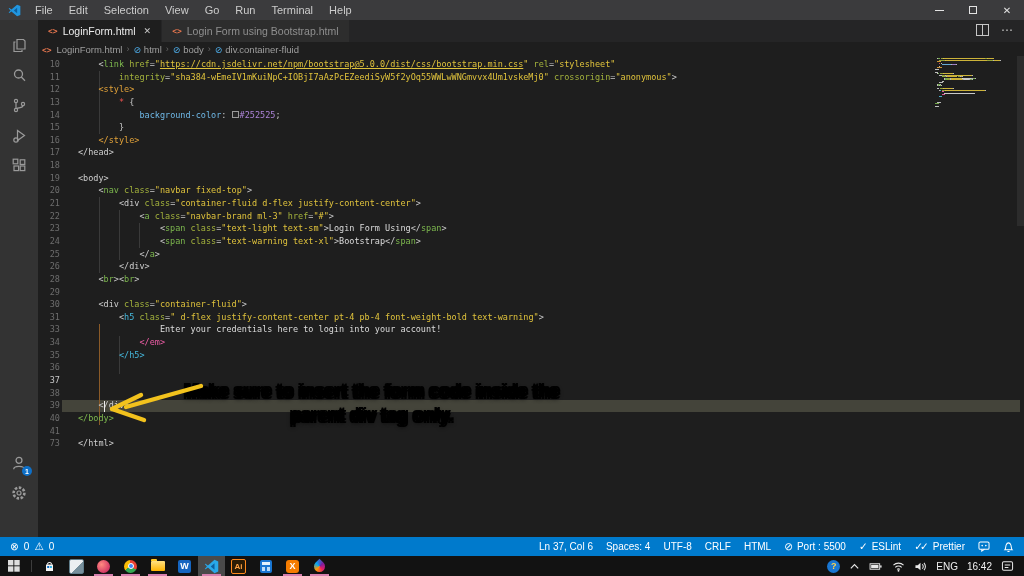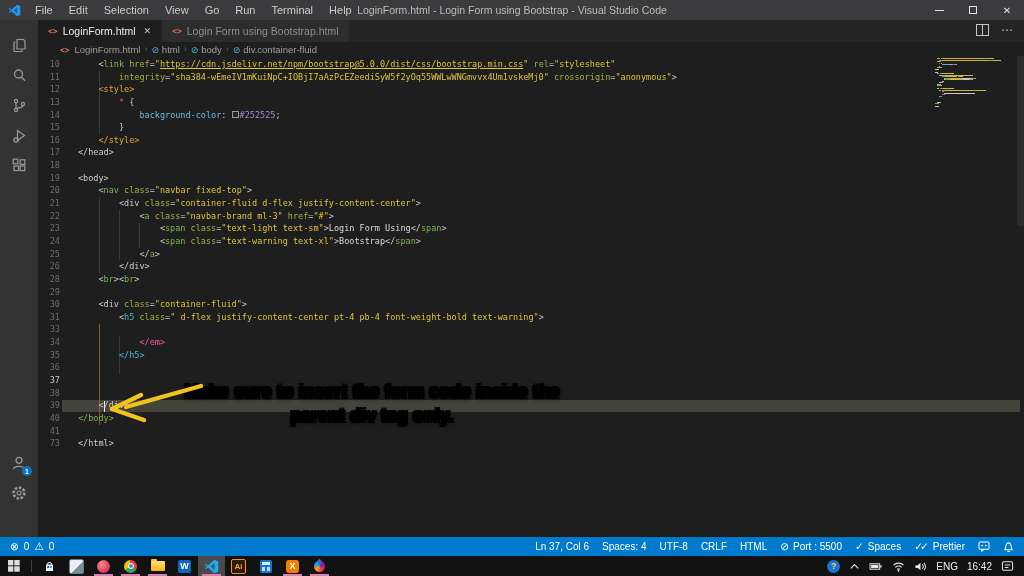--- a/index.html
+++ b/index.html
@@ -21,21 +21,21 @@
   .tabbar{position:absolute;left:38px;top:20px;right:0;height:22px;background:#252526;display:flex;z-index:20;}
   .tab{height:22px;display:flex;align-items:center;gap:5px;padding:0 10px;font-size:10.5px;color:#8f8f8f;background:#2d2d2d;border-right:1px solid #252526;white-space:nowrap;}
   .tab.active{background:#1e1e1e;color:#ececec;}
   .code-file-icon{color:#e8774f;font-weight:bold;font-size:8px;font-family:"DejaVu Sans Mono",monospace;}
   .tab-close{color:#c8c8c8;font-size:9px;margin-left:3px;}
   .tab-actions{position:absolute;right:10px;top:24px;display:flex;gap:12px;align-items:center;z-index:21;color:#c5c5c5;}
   .split-glyph{position:relative;width:11px;height:10px;border:1px solid #c5c5c5;}
   .split-glyph i{position:absolute;left:5px;top:0;bottom:0;width:1px;background:#c5c5c5;}
   .more-glyph{font-size:12px;letter-spacing:1px;color:#c5c5c5;line-height:10px;}
   
-  .breadcrumb{position:absolute;left:28px;top:42px;right:0;height:14px;background:#1e1e1e;display:flex;align-items:center;gap:4px;padding-left:32px;font-size:9.5px;color:#9f9f9f;z-index:20;white-space:nowrap;}
+  .breadcrumb{position:absolute;left:38px;top:42px;right:0;height:14px;background:#1e1e1e;display:flex;align-items:center;gap:4px;padding-left:4px;font-size:9.5px;color:#9f9f9f;z-index:20;white-space:nowrap;}
   .bc-sep{color:#666;font-size:9px;}
   .bc-elem-icon{color:#4fb0ee;font-size:9px;font-family:"DejaVu Sans",sans-serif;}
   
   .activitybar{position:absolute;left:0;top:20px;width:38px;bottom:39px;background:#333333;z-index:25;}
   .act-slot{position:absolute;left:0;width:38px;height:30px;display:flex;align-items:center;justify-content:center;}
   .badge{position:absolute;right:6px;bottom:2px;width:10px;height:10px;border-radius:50%;background:#0e70c8;color:#fff;font-size:7px;display:flex;align-items:center;justify-content:center;font-weight:bold;}
   
   .editor{position:absolute;left:38px;top:56px;right:0;height:481px;background:#1e1e1e;z-index:10;font-family:"DejaVu Sans Mono",monospace;}
   .guide{position:absolute;width:1px;background:#3a3a3a;z-index:1;}
   .guide.active{background:#8a5a28;}
@@ -86,21 +86,20 @@
     <nav class="menubar" id="menubar">
         <span class="menu-item">File</span>
         <span class="menu-item">Edit</span>
         <span class="menu-item">Selection</span>
         <span class="menu-item">View</span>
         <span class="menu-item">Go</span>
         <span class="menu-item">Run</span>
         <span class="menu-item">Terminal</span>
         <span class="menu-item">Help</span>
       </nav>
-    <div class="win-title">LoginForm.html - Login Form using Bootstrap - Visual Studio Code</div>
     <div class="win-controls">
       <div class="win-btn">
           <span class="min-glyph"></span>
         </div>
       <div class="win-btn">
           <span class="restore-glyph">
             <b></b>
             <i></i>
           </span>
         </div>
@@ -278,20 +277,21 @@
         <div class="row">
           <span class="ln">30</span>
           <span class="lc"><span style="color: rgb(201, 201, 201);">    &lt;</span><span style="color: rgb(207, 207, 207);">div</span><span style="color: rgb(201, 201, 201);"> </span><span style="color: rgb(163, 178, 60);">class</span><span style="color: rgb(201, 201, 201);">=</span><span style="color: rgb(224, 195, 60);">"container-fluid"</span><span style="color: rgb(201, 201, 201);">&gt;</span></span>
         </div>
         <div class="row">
           <span class="ln">31</span>
           <span class="lc"><span style="color: rgb(201, 201, 201);">        &lt;</span><span style="color: rgb(70, 185, 221);">h5</span><span style="color: rgb(201, 201, 201);"> </span><span style="color: rgb(163, 178, 60);">class</span><span style="color: rgb(201, 201, 201);">=</span><span style="color: rgb(224, 195, 60);">" d-flex justify-content-center pt-4 pb-4 font-weight-bold text-warning"</span><span style="color: rgb(201, 201, 201);">&gt;</span></span>
         </div>
         <div class="row">
           <span class="ln">33</span>
+          <span class="lc"><span style="color: rgb(220, 220, 220);">                Enter your credentials here to login into your account!</span></span>
         </div>
         <div class="row">
           <span class="ln">34</span>
           <span class="lc"><span style="color: rgb(201, 201, 201);">            </span><span style="color: rgb(238, 93, 166);">&lt;/em&gt;</span></span>
         </div>
         <div class="row">
           <span class="ln">35</span>
           <span class="lc"><span style="color: rgb(201, 201, 201);">        </span><span style="color: rgb(70, 185, 221);">&lt;/h5&gt;</span></span>
         </div>
         <div class="row">
@@ -463,21 +463,21 @@
         </span>
         <span class="sb-item">
           <span>HTML</span>
         </span>
         <span class="sb-item">
           <span class="sb-ico">⊘</span>
           <span>Port : 5500</span>
         </span>
         <span class="sb-item">
           <span class="sb-ico">✓</span>
-          <span>Spaces</span>
+          <span>ESLint</span>
         </span>
         <span class="sb-item">
           <span class="sb-ico squish">✓✓</span>
           <span>Prettier</span>
         </span>
         <span class="sb-item">
           <svg width="12" height="11" viewBox="0 0 13 12">
             <rect x="1" y="1" width="11" height="8" rx="1.5" fill="none" stroke="#fff" stroke-width="1.1"></rect>
             <path d="M4,9 L4,11 L7,9" fill="none" stroke="#fff" stroke-width="1.1"></path>
             <circle cx="4.5" cy="5" r=".9" fill="#fff"></circle>

